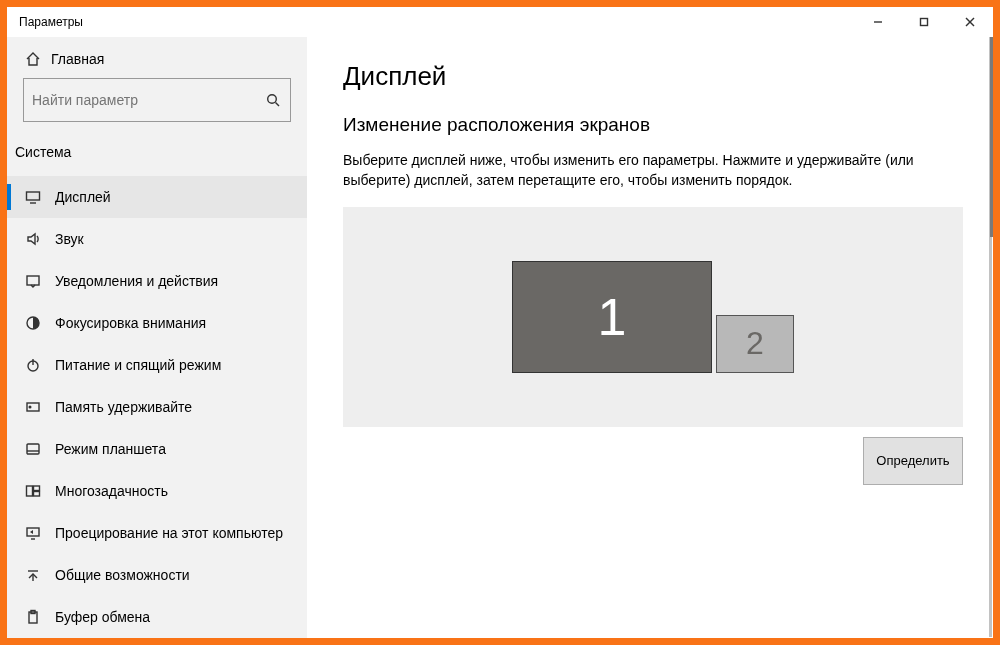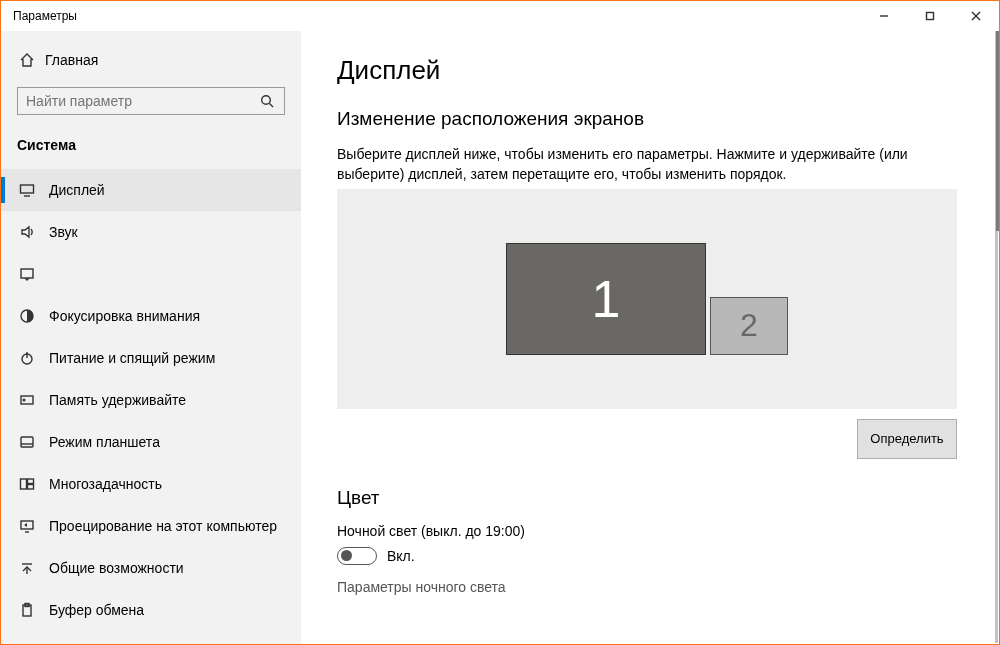--- a/index.html
+++ b/index.html
@@ -10,21 +10,21 @@
     background: #fff;
     width: 1000px;
     height: 645px;
     overflow: hidden;
   }
   .window {
     width: 1000px;
     height: 645px;
     display: flex;
     flex-direction: column;
-    border: 1px solid #f97316;
+    border: 7px solid #f97316;
     position: relative;
   }
   .titlebar {
     height: 30px;
     display: flex;
     align-items: center;
     background: #fff;
     font-size: 12px;
     padding-left: 12px;
   }
@@ -56,39 +56,39 @@
     display: flex;
     align-items: center;
     height: 42px;
     padding: 0 18px;
     cursor: pointer;
   }
   .home-row .icon-slot { width: 26px; display:flex; align-items:center; }
   .search-wrap { padding: 6px 16px 10px 16px; }
   .search {
     width: 100%;
-    height: 28px;
+    height: 44px;
     border: 1px solid #999;
     background: #f2f2f2;
     display: flex;
     align-items: center;
     padding: 2px 8px;
   }
   .search input {
     flex: 1;
     border: none;
     background: transparent;
     font-size: 14px;
     color: #666;
     outline: none;
   }
   .search .sicon { width: 18px; display:flex; justify-content:center; }
   .category {
-    padding: 12px 18px 10px 16px;
-    font-weight: 700;
+    padding: 12px 18px 10px 8px;
+    font-weight: 400;
     font-size: 14px;
   }
   .nav { display: flex; flex-direction: column; margin-top: 6px; }
   .nav-item {
     height: 42px;
     display: flex;
     align-items: center;
     padding: 0 18px;
     cursor: pointer;
     position: relative;
@@ -114,21 +114,21 @@
     margin-bottom: 22px;
   }
   h2 {
     font-weight: 400;
     font-size: 19px;
     margin-bottom: 14px;
   }
   .desc {
     font-size: 14px;
     line-height: 1.45;
-    margin-bottom: 4px;
+    margin-bottom: 16px;
     max-width: 620px;
   }
   .arrange-box {
     width: 620px;
     height: 220px;
     background: #eeeeee;
     display: flex;
     align-items: center;
     justify-content: center;
   }
@@ -149,21 +149,21 @@
   .mon-row { display:flex; align-items:flex-start; }
   .btn-row {
     width: 620px;
     display: flex;
     justify-content: flex-end;
     gap: 10px;
     margin-top: 10px;
   }
   .btn {
     min-width: 100px;
-    height: 40px;
+    height: 48px;
     background: #e1e1e1;
     border: 1px solid #adadad;
     display: flex;
     align-items: center;
     justify-content: center;
     font-size: 13px;
     padding: 0 10px;
     cursor: pointer;
   }
   .section2 { margin-top: 28px; }
@@ -270,20 +270,21 @@
             </span>
             <span>Звук</span>
           </div>
           <div class="nav-item">
             <span class="icon-slot">
               <svg width="16" height="16" viewBox="0 0 16 16">
                 <rect x="2" y="3" width="12" height="9"></rect>
                 <path d="M6 12l2 2 2-2"></path>
               </svg>
             </span>
+            <span>Уведомления и действия</span>
           </div>
           <div class="nav-item">
             <span class="icon-slot">
               <svg width="16" height="16" viewBox="0 0 16 16">
                 <path d="M8 2a6 6 0 100 12A6 6 0 008 2z"></path>
                 <path d="M8 2a6 6 0 010 12" fill="#333" stroke="none"></path>
               </svg>
             </span>
             <span>Фокусировка внимания</span>
           </div>
@@ -366,28 +367,17 @@
         <div class="mon-row">
           <div class="monitor mon1">1</div>
           <div class="monitor mon2">2</div>
         </div>
       </div>
 
       <div class="btn-row">
         <div class="btn">Определить</div>
       </div>
 
-      <div class="section2">
-        <h2>Цвет</h2>
-        <div class="setting-label">Ночной свет (выкл. до 19:00)</div>
-        <div class="toggle-row">
-          <div class="toggle">
-              <div class="knob"></div>
-            </div>
-          <span>Вкл.</span>
-        </div>
-        <div class="link">Параметры ночного света</div>
-      </div>
     </div>
   </div>
   <div class="scroll-edge"></div>
   <div class="scroll-thumb"></div>
 </div>
 
 </body></html>

